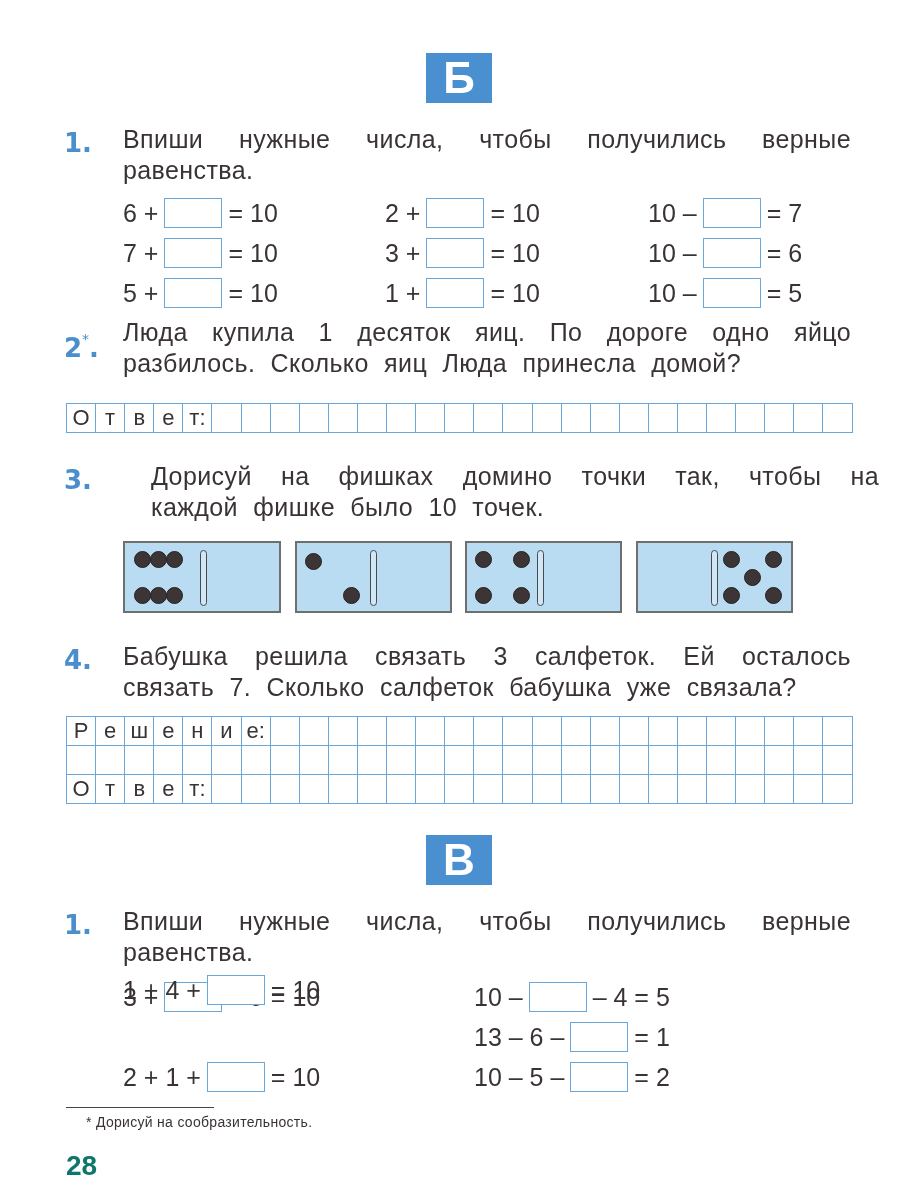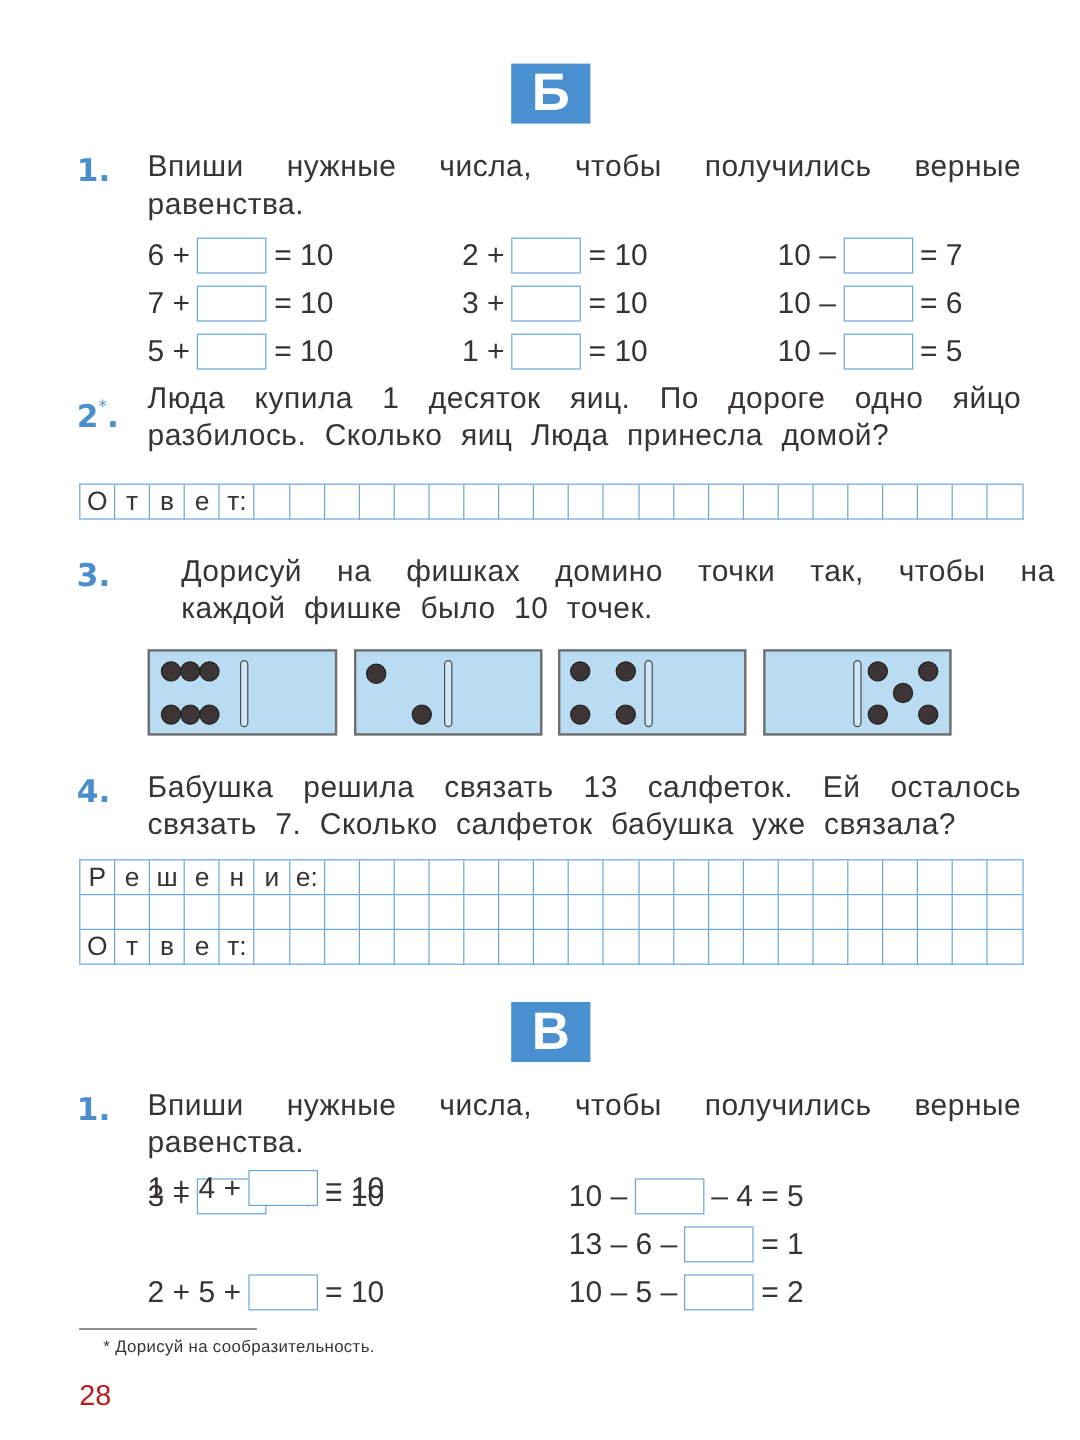--- a/index.html
+++ b/index.html
@@ -47,21 +47,21 @@
   .dot {
     position: absolute; width: 17px; height: 17px; border-radius: 50%;
     background: #3d3535; border: 1px solid #222;
   }
   .bar {
     position: absolute; width: 7px; height: 56px; top: 7px;
     border: 1.5px solid #4a4a4a; border-radius: 4px; background: #cfe7f6;
   }
   .footnote-line { position: absolute; left: 66px; top: 1107px; width: 148px; height: 1px; background: #444; }
   .footnote { position: absolute; left: 86px; top: 1114px; font-size: 14px; color: #3a3335; letter-spacing: 0.3px; }
-  .page-num { position: absolute; left: 66px; top: 1150px; font-size: 24px; font-weight: normal; color: #b91c1c; }
+  .page-num { position: absolute; left: 66px; top: 1150px; font-size: 28px; font-weight: bold; color: #0f766e; }
 </style>
 </head>
 <body>
 
 <div class="section-badge" style="left:426px;top:53px;">Б</div>
 
 <div class="task-num" style="top:128px;">1.</div>
 <div class="task-text" style="top:124px;">Впиши нужные числа, чтобы получились верные равенства.</div>
 
 <div class="eq" style="left:123px;top:197px;"><span>6 +</span><span class="box"></span><span>= 10</span></div>
@@ -139,21 +139,21 @@
 <div class="domino" style="left:636px;width:157px;">
   <div class="bar" style="left:73px;"></div>
   <div class="dot" style="left:85px;top:8px;"></div>
   <div class="dot" style="left:127px;top:8px;"></div>
   <div class="dot" style="left:106px;top:26px;"></div>
   <div class="dot" style="left:85px;top:44px;"></div>
   <div class="dot" style="left:127px;top:44px;"></div>
 </div>
 
 <div class="task-num" style="top:645px;">4.</div>
-<div class="task-text" style="top:641px;">Бабушка решила связать 13 салфеток. Ей осталось связать 7. Сколько салфеток бабушка уже связала?</div>
+<div class="task-text" style="top:641px;">Бабушка решила связать 3 салфеток. Ей осталось связать 7. Сколько салфеток бабушка уже связала?</div>
 
 <div class="grid" style="top:716px;">
 
   <div class="cell">Р</div>
   <div class="cell">е</div>
   <div class="cell">ш</div>
   <div class="cell">е</div>
   <div class="cell">н</div>
   <div class="cell">и</div>
   <div class="cell">е:</div>
@@ -235,21 +235,21 @@
     <div class="cell"></div>
 </div>
 
 <div class="section-badge" style="left:426px;top:835px;">В</div>
 
 <div class="task-num" style="top:910px;">1.</div>
 <div class="task-text" style="top:906px;">Впиши нужные числа, чтобы получились верные равенства.</div>
 
 <div class="eq" style="left:123px;top:981px;"><span>3 +</span><span class="box"></span><span>+ 9 = 10</span></div>
 <div class="eq" style="left:123px;top:974px;"><span>1 + 4 +</span><span class="box"></span><span>= 10</span></div>
-<div class="eq" style="left:123px;top:1061px;"><span>2 + 5 +</span><span class="box"></span><span>= 10</span></div>
+<div class="eq" style="left:123px;top:1061px;"><span>2 + 1 +</span><span class="box"></span><span>= 10</span></div>
 
 <div class="eq" style="left:474px;top:981px;"><span>10 –</span><span class="box"></span><span>– 4 = 5</span></div>
 <div class="eq" style="left:474px;top:1021px;"><span>13 – 6 –</span><span class="box"></span><span>= 1</span></div>
 <div class="eq" style="left:474px;top:1061px;"><span>10 – 5 –</span><span class="box"></span><span>= 2</span></div>
 
 <div class="footnote-line"></div>
 <div class="footnote">* Дорисуй на сообразительность.</div>
 <div class="page-num">28</div>
 
 </body></html>

